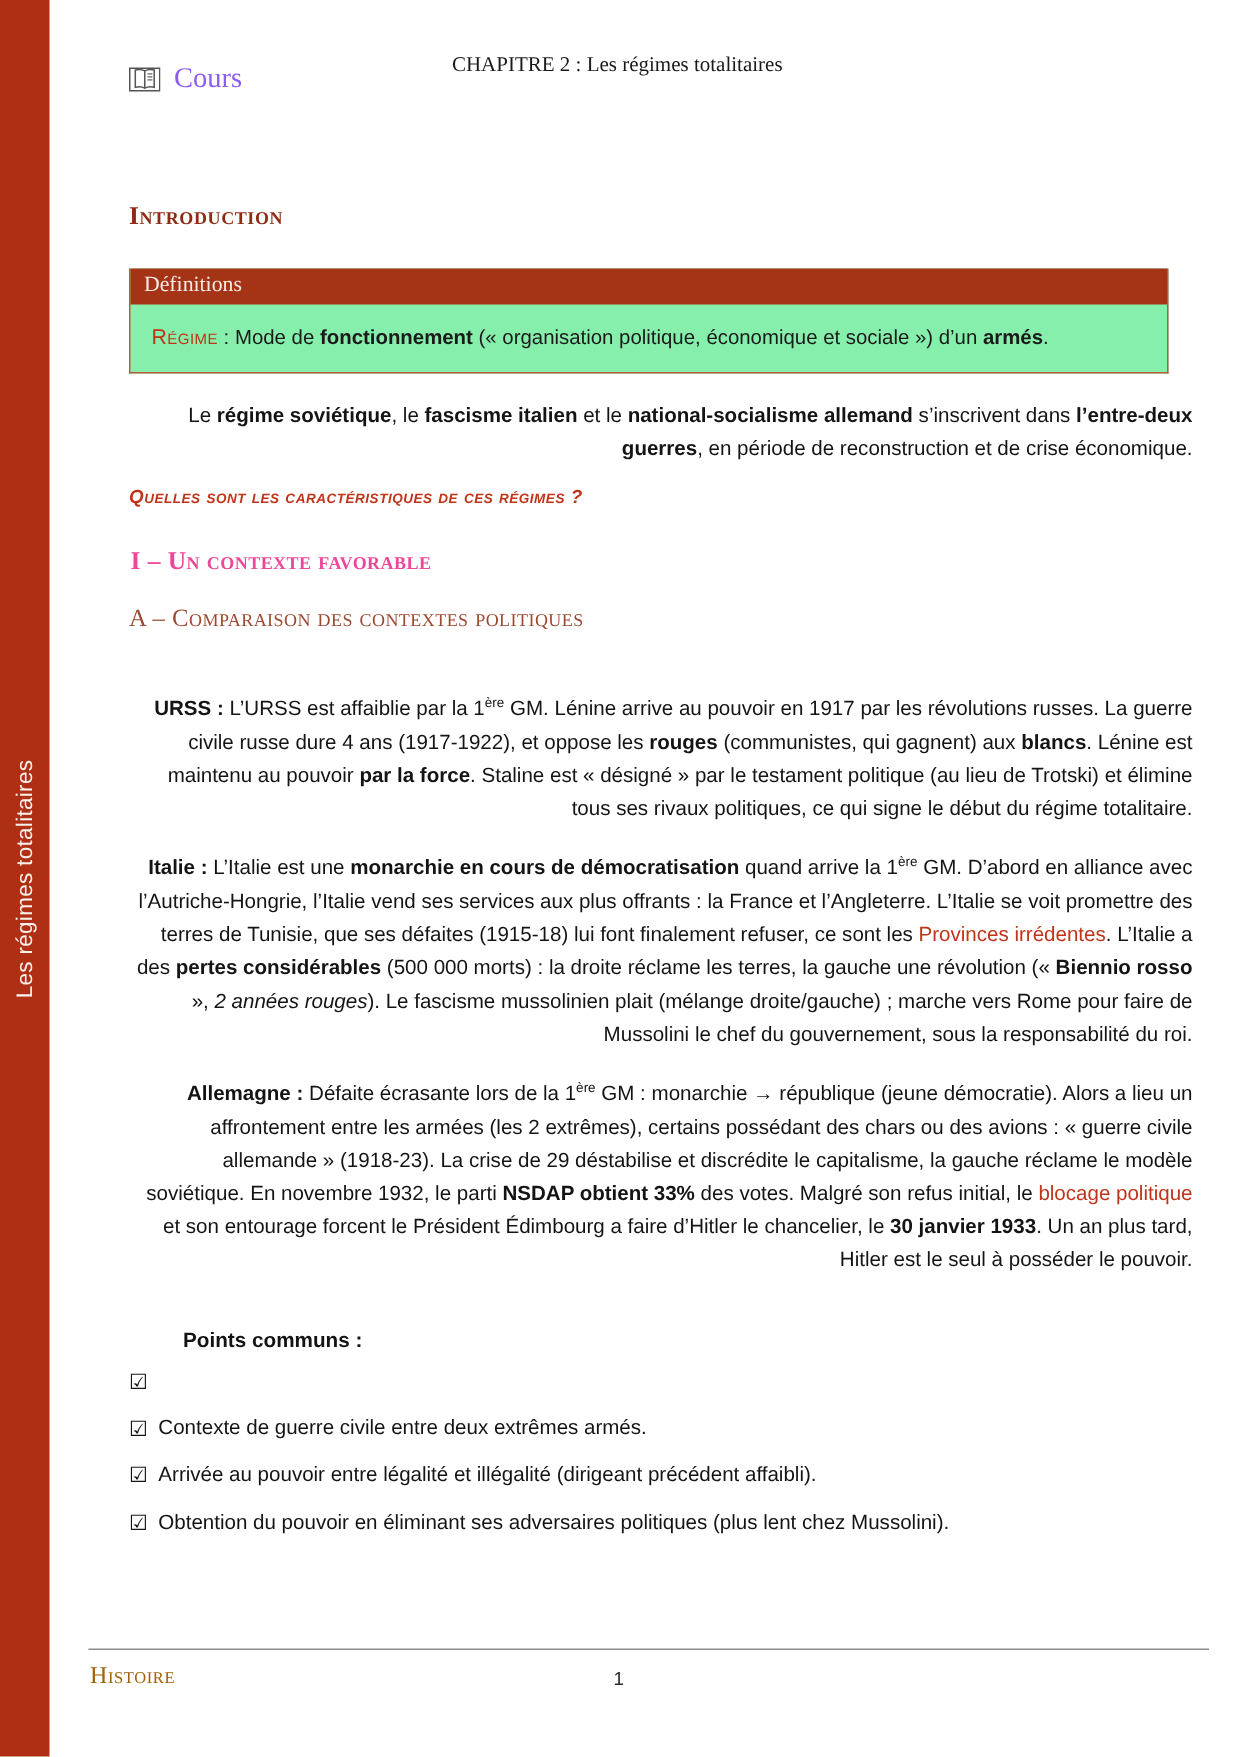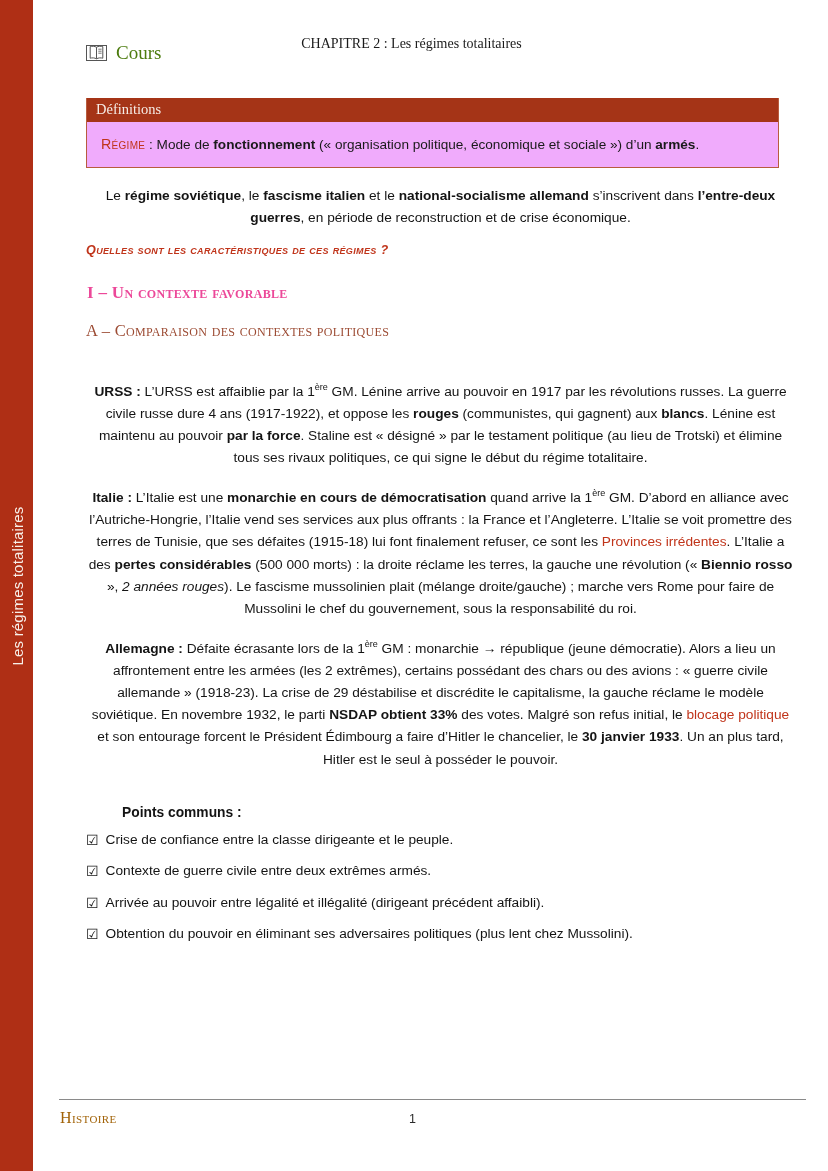--- a/index.html
+++ b/index.html
@@ -59,21 +59,21 @@
     left: 27px;
     top: 42px;
     display: flex;
     align-items: center;
     gap: 9px;
   }
   #book-icon svg { display: block; }
   #cours-label {
     font-family: "Liberation Serif", serif;
     font-size: 19px;
-    color: #4d7c0f;
+    color: #8b5cf6;
   }
   #chapter-title {
     position: absolute;
     left: 0;
     right: 0;
     top: 36px;
     text-align: center;
     font-family: "Liberation Serif", serif;
     font-size: 14px;
     color: #1a1a1a;
@@ -103,24 +103,24 @@
     margin: 0 0 0 27px;
     font-family: "Liberation Serif", serif;
     font-size: 16.5px;
     font-variant: small-caps;
     letter-spacing: 0.3px;
     color: #9c4b33;
   }
 
   
   #definitions-box {
-    margin: 4px 27px 0 27px;
+    margin: 25px 27px 0 27px;
     border: 1px solid #b85c3e;
     border-top: none;
-    background: #f0abfc;
+    background: #86efac;
   }
   #definitions-title {
     background: #a53417;
     color: #f6ece6;
     font-family: "Liberation Serif", serif;
     font-size: 14.5px;
     padding: 3px 0 4px 9px;
   }
   #definitions-body {
     padding: 10px 14px 12px 14px;
@@ -139,21 +139,21 @@
     letter-spacing: 0.3px;
     font-size: 14.2px;
   }
 
   
   .body-para {
     margin: 13px 11px 0 27px;
     font-size: 13.7px;
     line-height: 1.62;
     color: #141414;
-    text-align: center;
+    text-align: right;
   }
   .para-gap { margin-top: 17px; }
 
   .q-line {
     margin: 14px 27px 0 27px;
     font-size: 12.6px;
     font-weight: bold;
     font-style: italic;
     font-variant: small-caps;
     letter-spacing: 0.35px;
@@ -249,20 +249,21 @@
           <line x1="12.3" y1="5.2" x2="15.6" y2="5.2" stroke="#666" stroke-width="0.9"></line>
           <line x1="12.3" y1="7.2" x2="15.6" y2="7.2" stroke="#666" stroke-width="0.9"></line>
           <line x1="12.3" y1="9.2" x2="15.6" y2="9.2" stroke="#666" stroke-width="0.9"></line>
         </svg>
       </span>
       <span id="cours-label">Cours</span>
     </div>
     <div id="chapter-title">CHAPITRE 2 : Les régimes totalitaires</div>
   </div>
 
+  <div class="h-intro">Introduction</div>
 
   <div id="definitions-box">
     <div id="definitions-title">Définitions</div>
     <div id="definitions-body">
 
       <p class="def-line">
         <span class="def-term">Régime</span><span> : Mode de <b>fonctionnement</b> (« organisation politique, économique et sociale ») d’un <b>armés</b>.</span>
       </p>
 
 
@@ -293,21 +294,20 @@
 
   <p class="body-para para-gap">
     <b>Allemagne :</b> Défaite écrasante lors de la 1<sup>ère</sup> GM : monarchie → république (jeune démocratie). Alors a lieu un affrontement entre les armées (les 2 extrêmes), certains possédant des chars ou des avions : « guerre civile allemande » (1918-23). La crise de 29 déstabilise et discrédite le capitalisme, la gauche réclame le modèle soviétique. En novembre 1932, le parti <b>NSDAP obtient 33%</b> des votes. Malgré son refus initial, le <span class="red">blocage politique</span> et son entourage forcent le Président Édimbourg a faire d’Hitler le chancelier, le <b>30 janvier 1933</b>. Un an plus tard, Hitler est le seul à posséder le pouvoir.
   </p>
 
   <div id="points-block">
     <div id="points-heading">Points communs :</div>
 
     <div class="point-row">
       <span class="check-box">☑</span>
-      <span>Crise de confiance entre la classe dirigeante et le peuple.</span>
     </div>
     <div class="point-row">
       <span class="check-box">☑</span>
       <span>Contexte de guerre civile entre deux extrêmes armés.</span>
     </div>
     <div class="point-row">
       <span class="check-box">☑</span>
       <span>Arrivée au pouvoir entre légalité et illégalité (dirigeant précédent affaibli).</span>
     </div>
     <div class="point-row">

